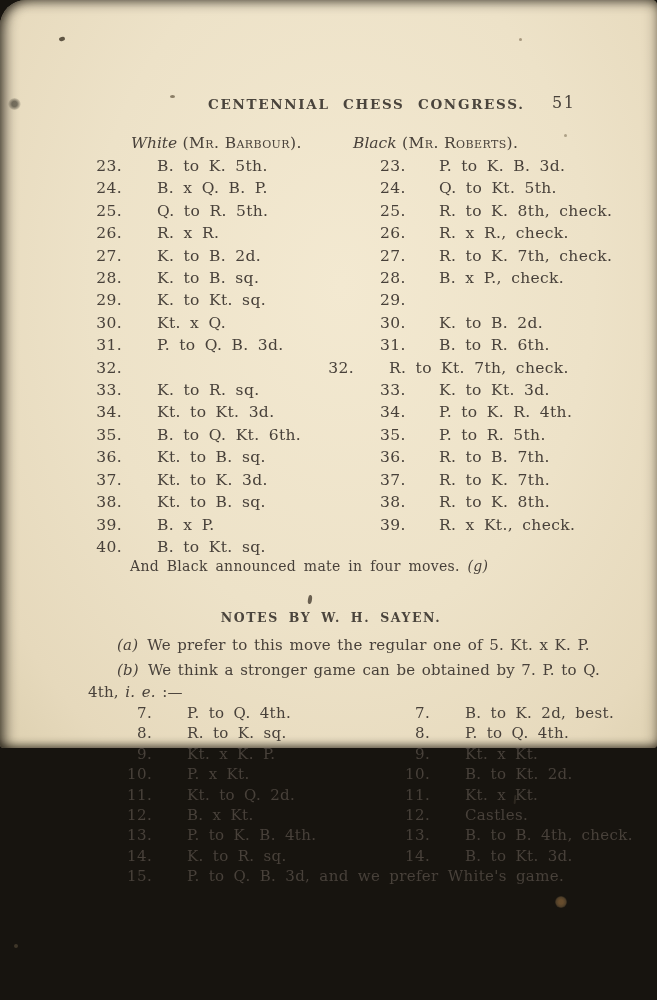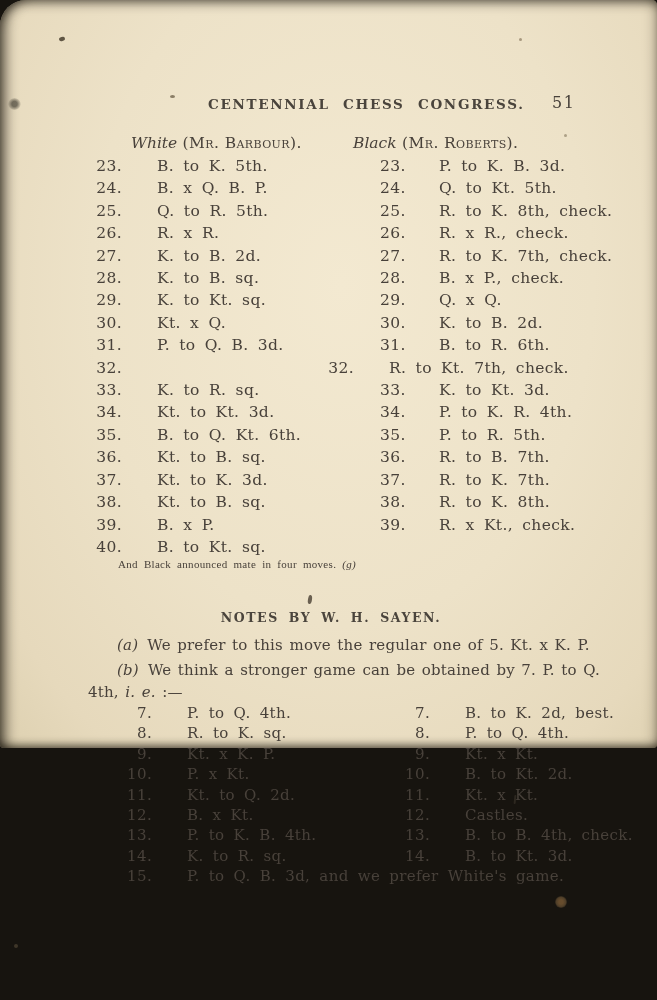--- a/index.html
+++ b/index.html
@@ -26,21 +26,21 @@
   #white-head{left:131px;}
   #black-head{left:353px;}
   .moves{position:absolute;left:94px;top:155px;width:545px;font-size:15.5px;}
   .mrow{display:grid;grid-template-columns:28px 206px 24px auto;line-height:22.4px;letter-spacing:.35px;word-spacing:4px;gap:26px;}
   .mrow.solo{grid-template-columns:28px auto;}
   .num{text-align:right;}
   .txt{padding-left:9px;white-space:nowrap;}
   .variation{left:116px;top:703px;font-size:15px;}
   .variation .mrow{grid-template-columns:36px 200px 26px auto;line-height:20.4px;}
   .variation .mrow.solo{grid-template-columns:36px auto;}
-  .mate{position:absolute;top:558px;left:118px;font-size:11px;word-spacing:3px;letter-spacing:.3px;font-family:Liberation Serif, serif;}
+  .mate{position:absolute;top:558px;left:130px;font-size:14px;word-spacing:3px;letter-spacing:.3px;}
   .mate i{font-style:italic;}
   .notes-head{position:absolute;top:610px;left:5px;width:652px;text-align:center;font-size:12.5px;font-weight:700;letter-spacing:1.6px;word-spacing:4px;color:#4a443c;}
   .note{position:absolute;left:88px;font-size:15px;word-spacing:1.5px;letter-spacing:.2px;white-space:nowrap;}
   .note .lbl{font-style:italic;margin-right:9px;}
   .note .it{font-style:italic;}
   #note-a{top:636px;padding-left:29px;}
   #note-b-l1{top:661px;padding-left:29px;}
   #note-b-l2{top:683px;}
   .spot{position:absolute;border-radius:50%;}
   .s1{left:59px;top:37px;width:6px;height:4px;background:rgba(72,62,46,.85);transform:rotate(-15deg);}
@@ -102,21 +102,20 @@
       <div class="mrow">
         <span class="num">28.</span>
         <span class="txt">K. to B. sq.</span>
         <span class="num">28.</span>
         <span class="txt">B. x P., check.</span>
       </div>
       <div class="mrow">
         <span class="num">29.</span>
         <span class="txt">K. to Kt. sq.</span>
         <span class="num">29.</span>
-        <span class="txt">Q. x Q.</span>
       </div>
       <div class="mrow">
         <span class="num">30.</span>
         <span class="txt">Kt. x Q.</span>
         <span class="num">30.</span>
         <span class="txt">K. to B. 2d.</span>
       </div>
       <div class="mrow">
         <span class="num">31.</span>
         <span class="txt">P. to Q. B. 3d.</span>

